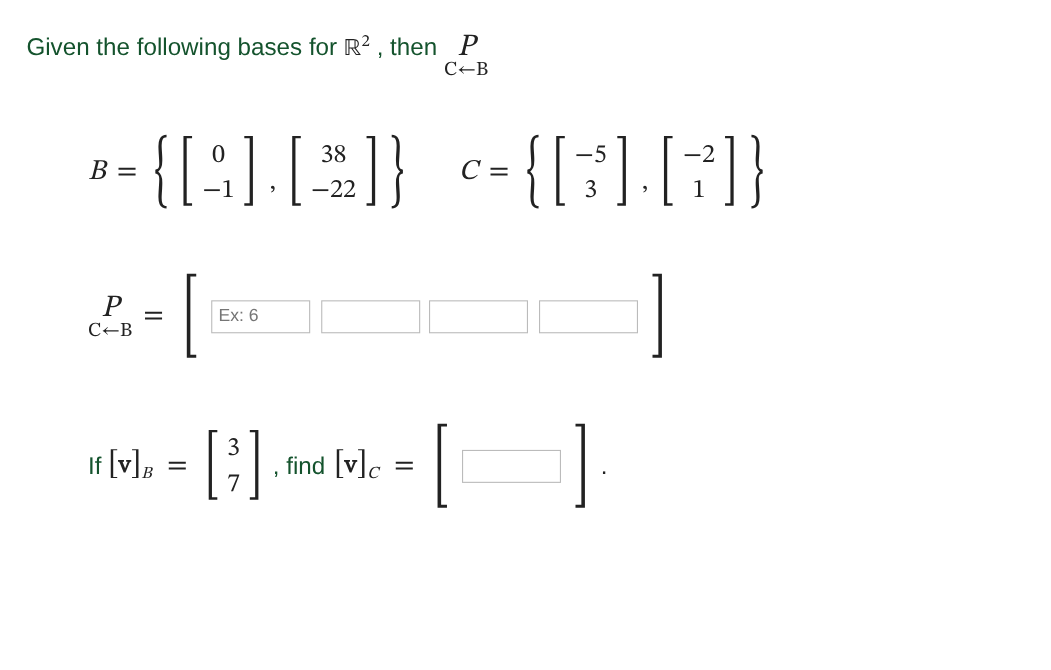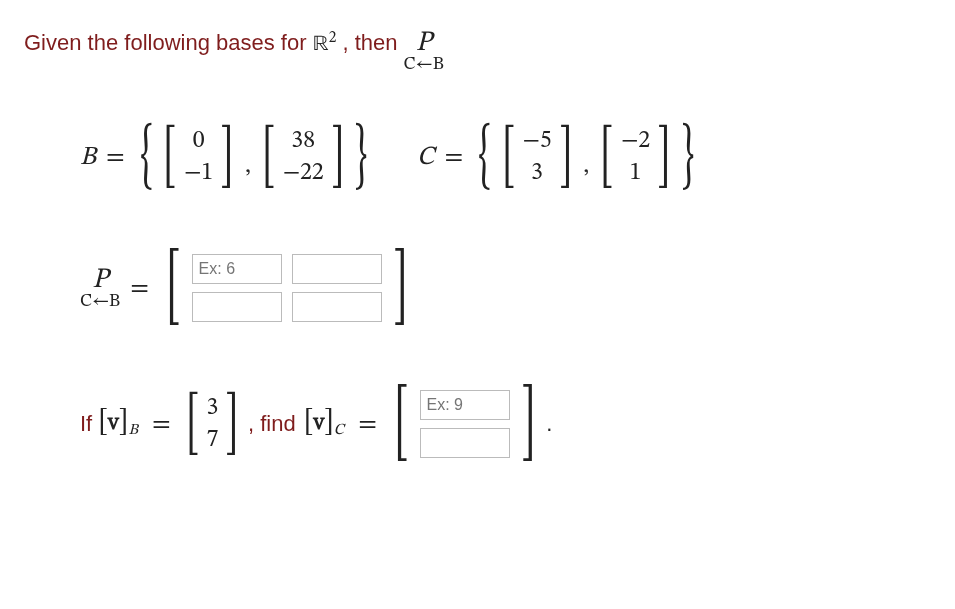--- a/index.html
+++ b/index.html
@@ -90,34 +90,34 @@
     border: 1px solid #bbb;
     background: #fff;
     font-size: 16px;
     color: #888;
     padding: 2px 6px;
     box-sizing: border-box;
     font-family: Arial, sans-serif;
   }
   .mat2 {
     display: inline-flex;
-    flex-direction: column;
+    flex-direction: row;
     justify-content: center;
     gap: 8px;
     margin: 0 4px;
   }
   .mrow { display: flex; gap: 10px; }
   .bigbrack-l, .bigbrack-r {
     font-family: "Cambria Math","STIX Two Math","Latin Modern Math",serif;
     font-size: 82px;
     line-height: 82px;
     transform: scaleX(0.5);
     color: #222;
   }
-  .txt { color: #7f1d1d; font-size: 22px; font-weight: 300; }
+  .txt { color: #14532d; font-size: 22px; font-weight: 300; }
   .bold { font-weight: bold; }
   .sub { font-size: 0.7em; vertical-align: sub; font-style: italic;}
   .period { font-size: 22px; color: #222; margin-left: 4px; }
 </style>
 </head>
 <body>
 
 <div class="prompt-line">
   <span class="txt">Given the following bases for </span>
   <span class="math bb">ℝ</span><span class="math sup">2</span>
@@ -201,21 +201,18 @@
   </span>
   <span class="brack-r">]</span>
   <span class="txt" style="margin:0 4px;">, find </span>
   <span class="math" style="margin:0 4px;">
     <span class="brack-l" style="font-size:28px;line-height:28px;transform:none;">[</span><span class="bold">v</span><span class="brack-r" style="font-size:28px;line-height:28px;transform:none;">]</span><span class="sub">C</span>
   </span>
   <span class="eq">=</span>
   <span class="bigbrack-l">[</span>
   <span class="mat2">
     <span class="mrow">
-        <input class="ibox" placeholder="Ex: 9" style="">
-      </span>
-    <span class="mrow">
         <input class="ibox" style="">
       </span>
   </span>
   <span class="bigbrack-r">]</span>
   <span class="period">.</span>
 </div>
 
 </body></html>

